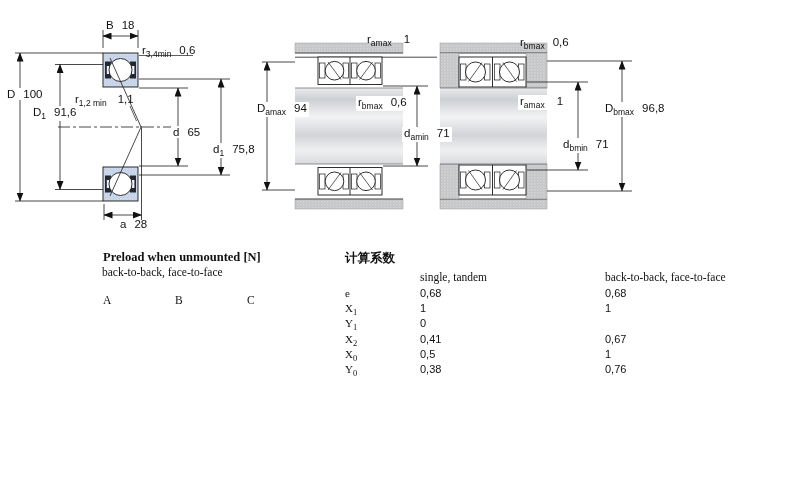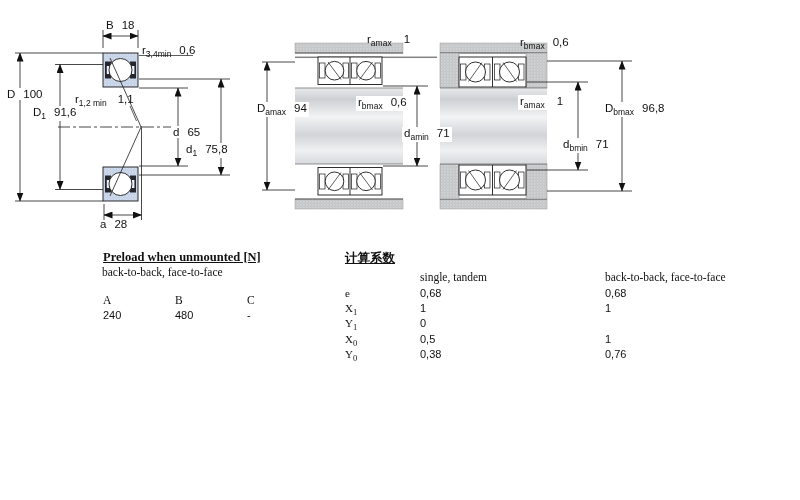--- a/index.html
+++ b/index.html
@@ -4,21 +4,21 @@
 <style>
   html,body{margin:0;padding:0;background:#fff;}
   #page{position:relative;width:800px;height:412px;background:#fff;overflow:hidden;
         font-family:"Liberation Sans","DejaVu Sans",sans-serif;color:#111;}
   #fig-svg{position:absolute;left:0;top:0;}
   .dim{position:absolute;font-size:11.5px;line-height:12px;white-space:nowrap;color:#111;}
   .dim sub{font-size:8.5px;line-height:1;}
   .dim .val{margin-left:8px;}
   .bg{background:#fff;padding:0 2px;}
   .tbl-title{position:absolute;font-family:"Liberation Serif","DejaVu Serif",serif;
-             font-weight:bold;font-size:12.5px;white-space:nowrap;text-decoration:underline;}
+             font-weight:bold;font-size:12.5px;white-space:nowrap;}
   .tbl-sub{position:absolute;font-family:"Liberation Serif","DejaVu Serif",serif;
            font-size:11.5px;white-space:nowrap;}
   .grid3{position:absolute;display:grid;grid-template-columns:72px 72px 72px;
          font-size:11px;}
   .grid3.hdr{font-family:"Liberation Serif","DejaVu Serif",serif;font-size:11.5px;}
   .factor-rows{position:absolute;left:345px;top:287px;}
   .frow{display:grid;grid-template-columns:75px 185px 160px;height:15.2px;align-items:start;}
   .frow .flabel{font-family:"Liberation Serif","DejaVu Serif",serif;font-size:11px;}
   .frow .flabel sub{font-size:8.5px;}
   .frow .fval{font-size:11px;}
@@ -231,24 +231,24 @@
   </div>
   <div class="dim bg" style="left:31px;top:106px">
     <span>D</span><sub>1</sub><span class="val">91,6</span>
   </div>
   <div class="dim" style="left:75px;top:93px">
     <span>r</span><sub>1,2 min</sub><span class="val" style="margin-left:11px">1,1</span>
   </div>
   <div class="dim bg" style="left:171px;top:126px">
     <span>d</span><span class="val">65</span>
   </div>
-  <div class="dim bg" style="left:184px;top:143px">
+  <div class="dim bg" style="left:211px;top:143px">
     <span>d</span><sub>1</sub><span class="val">75,8</span>
   </div>
-  <div class="dim" style="left:100px;top:218px">
+  <div class="dim" style="left:120px;top:218px">
     <span>a</span><span class="val">28</span>
   </div>
 
   <div class="dim" style="left:367px;top:33px">
     <span>r</span><sub>amax</sub><span class="val" style="margin-left:12px">1</span>
   </div>
   <div class="dim bg" style="left:356px;top:96px">
     <span>r</span><sub>bmax</sub><span class="val">0,6</span>
   </div>
   <div class="dim bg" style="left:255px;top:102px">
@@ -271,25 +271,20 @@
     <span>d</span><sub>bmin</sub><span class="val">71</span>
   </div>
 
   <div class="tbl-title" style="left:103px;top:250px">Preload when unmounted [N]</div>
   <div class="tbl-sub" style="left:102px;top:266px">back-to-back, face-to-face</div>
   <div class="grid3 hdr" style="left:103px;top:294px">
     <span>A</span>
     <span>B</span>
     <span>C</span>
   </div>
-  <div class="grid3" style="left:103px;top:309px">
-    <span>240</span>
-    <span>480</span>
-    <span>-</span>
-  </div>
 
   <div class="tbl-title" style="left:345px;top:250px">计算系数</div>
   <div class="factor-hdr" style="left:420px;top:271px">single, tandem</div>
   <div class="factor-hdr" style="left:605px;top:271px">back-to-back, face-to-face</div>
 
   <div class="factor-rows">
     <div class="frow">
       <span class="flabel"><span>e</span><sub></sub></span>
       <span class="fval">0,68</span>
       <span class="fval">0,68</span>
@@ -297,20 +292,25 @@
     <div class="frow">
       <span class="flabel"><span>X</span><sub>1</sub></span>
       <span class="fval">1</span>
       <span class="fval">1</span>
     </div>
     <div class="frow">
       <span class="flabel"><span>Y</span><sub>1</sub></span>
       <span class="fval">0</span>
     </div>
     <div class="frow">
+      <span class="flabel"><span>X</span><sub>2</sub></span>
+      <span class="fval">0,41</span>
+      <span class="fval">0,67</span>
+    </div>
+    <div class="frow">
       <span class="flabel"><span>X</span><sub>0</sub></span>
       <span class="fval">0,5</span>
       <span class="fval">1</span>
     </div>
     <div class="frow">
       <span class="flabel"><span>Y</span><sub>0</sub></span>
       <span class="fval">0,38</span>
       <span class="fval">0,76</span>
     </div>
   </div>

